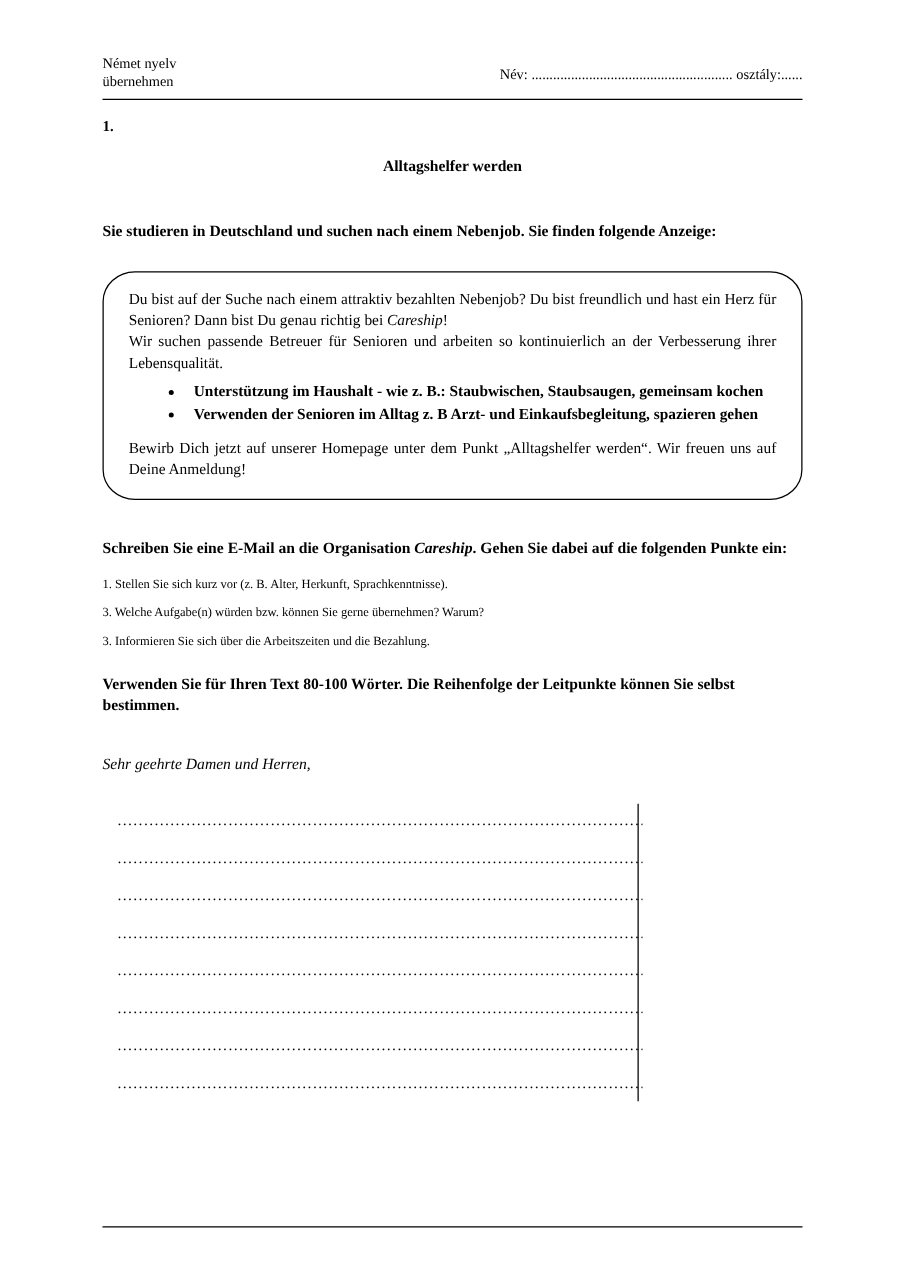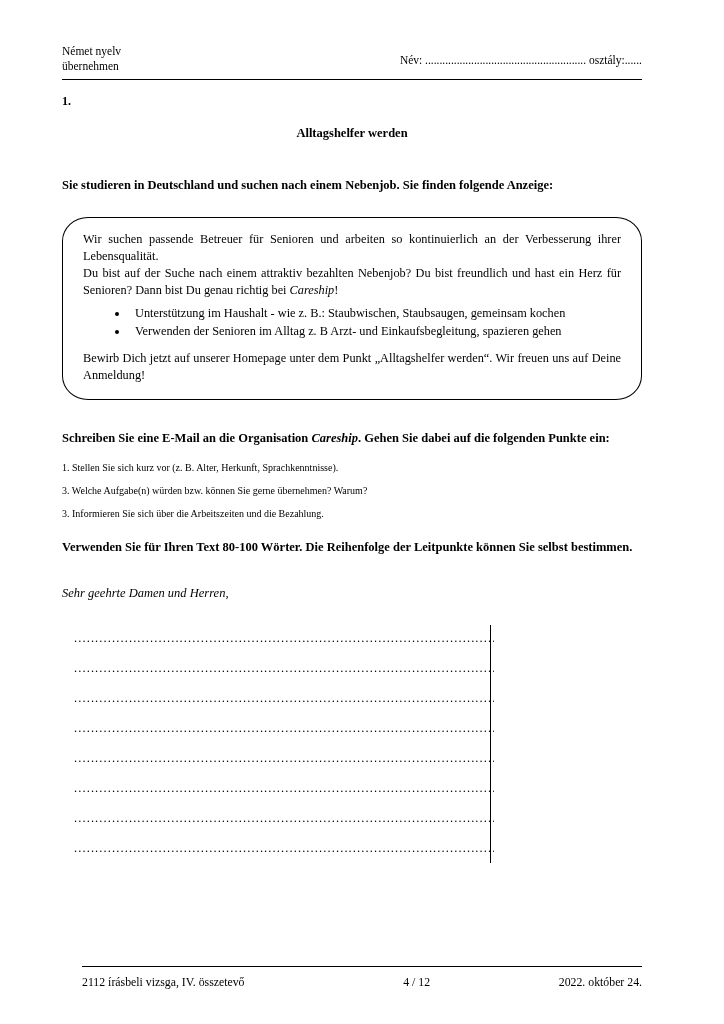--- a/index.html
+++ b/index.html
@@ -14,21 +14,21 @@
     color: #000000;
     position: relative;
     overflow: hidden;
   }
   .page {
     position: absolute;
     left: 0; top: 0;
     width: 724px;
     height: 1024px;
     box-sizing: border-box;
-    padding: 44px 82px 0 62px;
+    padding: 44px 82px 0 82px;
   }
 
   
   .header {
     display: flex;
     align-items: flex-start;
     justify-content: space-between;
     font-size: 11.5px;
     line-height: 1.28;
   }
@@ -87,20 +87,21 @@
   .ad-box .tight { text-align: left; }
   .ad-list {
     margin: 6px 0 10px 0;
     padding-left: 46px;
     list-style: disc;
   }
   .ad-list li {
     margin: 0 0 2px 0;
     padding-left: 6px;
     font-size: 12.3px;
+    font-weight: bold;
   }
   .it { font-style: italic; }
 
   
   .instr {
     font-weight: bold;
     font-size: 12.5px;
     margin-top: 30px;
     text-align: justify;
     line-height: 1.42;
@@ -187,22 +188,22 @@
   </div>
   <div class="hr-top"></div>
 
   <div class="task-no">1.</div>
 
   <div class="doc-title">Alltagshelfer werden</div>
 
   <div class="intro">Sie studieren in Deutschland und suchen nach einem Nebenjob. Sie finden folgende Anzeige:</div>
 
   <div class="ad-box">
+    <p><span>Du bist auf der Suche nach einem attraktiv bezahlten Nebenjob? Du bist freundlich und hast ein Herz für Senioren? Dann bist Du genau richtig bei </span><span class="it">Careship</span><span>!</span></p>
     <p>Wir suchen passende Betreuer für Senioren und arbeiten so kontinuierlich an der Verbesserung ihrer Lebensqualität.</p>
-    <p><span>Du bist auf der Suche nach einem attraktiv bezahlten Nebenjob? Du bist freundlich und hast ein Herz für Senioren? Dann bist Du genau richtig bei </span><span class="it">Careship</span><span>!</span></p>
     <ul class="ad-list">
       <li>Unterstützung im Haushalt - wie z. B.: Staubwischen, Staubsaugen, gemeinsam kochen</li>
       <li>Verwenden der Senioren im Alltag z. B Arzt- und Einkaufsbegleitung, spazieren gehen</li>
     </ul>
     <p>Bewirb Dich jetzt auf unserer Homepage unter dem Punkt „Alltagshelfer werden“. Wir freuen uns auf Deine Anmeldung!</p>
   </div>
 
   <div class="instr"><span>Schreiben Sie eine E-Mail an die Organisation </span><span class="it">Careship</span><span>. Gehen Sie dabei auf die folgenden Punkte ein:</span></div>
 
   <div class="points">
@@ -224,20 +225,15 @@
       <div class="dotline">..........................................................................................................</div>
       <div class="dotline">..........................................................................................................</div>
       <div class="dotline">..........................................................................................................</div>
       <div class="dotline">..........................................................................................................</div>
     </div>
     <div class="vrule"></div>
   </div>
 
   <div class="footer-wrap">
     <div class="hr-bottom"></div>
-    <div class="footer">
-      <div>2112 írásbeli vizsga, IV. összetevő</div>
-      <div class="center">4 / 12</div>
-      <div>2022. október 24.</div>
-    </div>
   </div>
 
 </div>
 
 </body></html>

